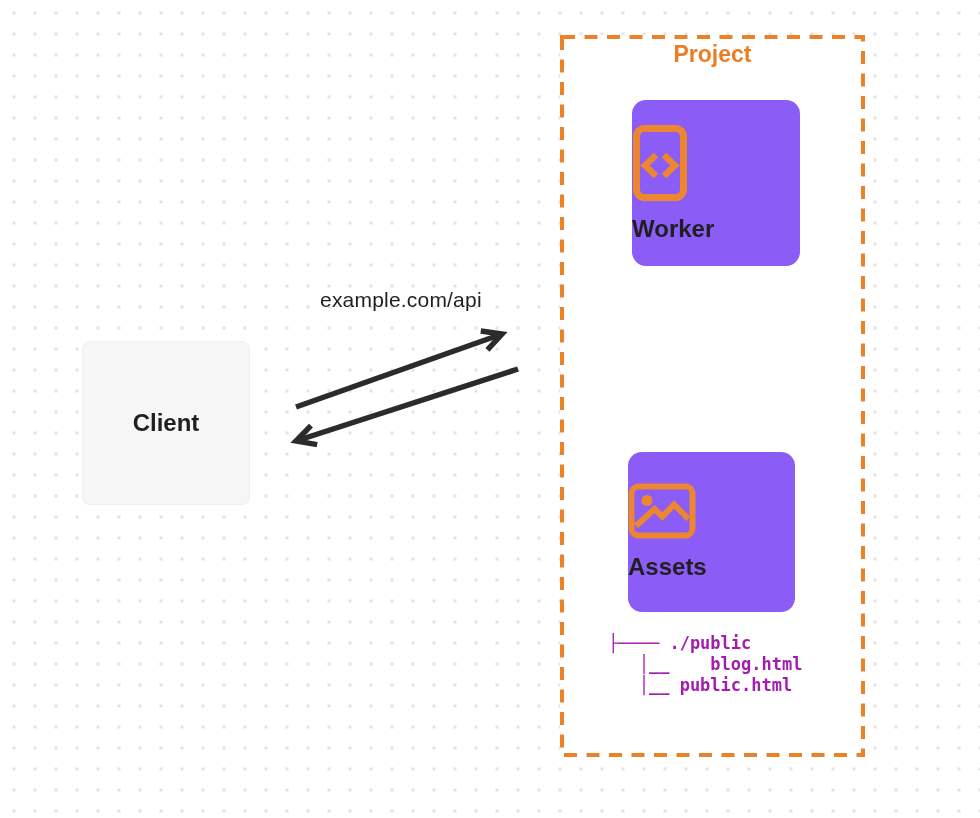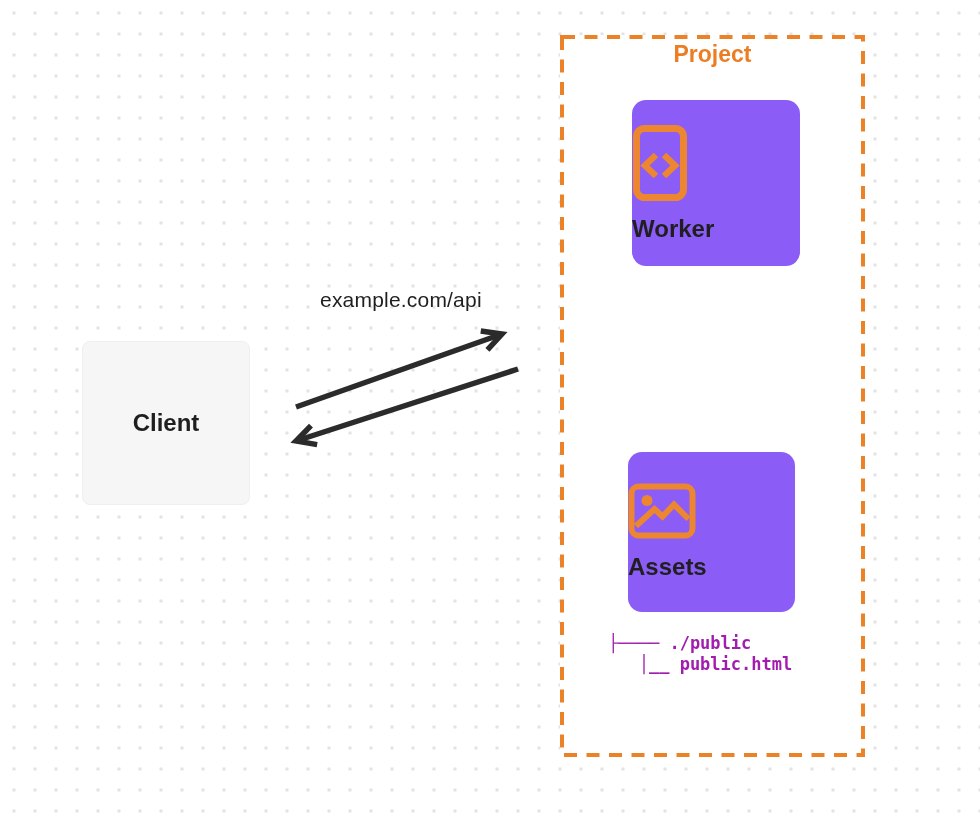--- a/index.html
+++ b/index.html
@@ -148,17 +148,18 @@
       <svg width="68" height="56" viewBox="0 0 68 56" xmlns="http://www.w3.org/2000/svg" fill="none">
         <rect x="3.5" y="3.5" width="61" height="49" rx="7" stroke="#ed8630" stroke-width="6"></rect>
         <circle cx="19" cy="17.5" r="5.5" fill="#ed8630"></circle>
         <path d="M8 43 L26.5 26 L34.5 33.5 L46 21.5 L60.5 36" stroke="#ed8630" stroke-width="6" fill="none"></path>
       </svg>
       <div class="node-label">Assets</div>
     </div>
 
     <div class="file-tree">
       <div class="tree-line">├──── ./public</div>
+      <div class="tree-line">   │__    blog.html</div>
       <div class="tree-line">   │__ public.html</div>
     </div>
   </div>
 
 </div>
 
 </body></html>

